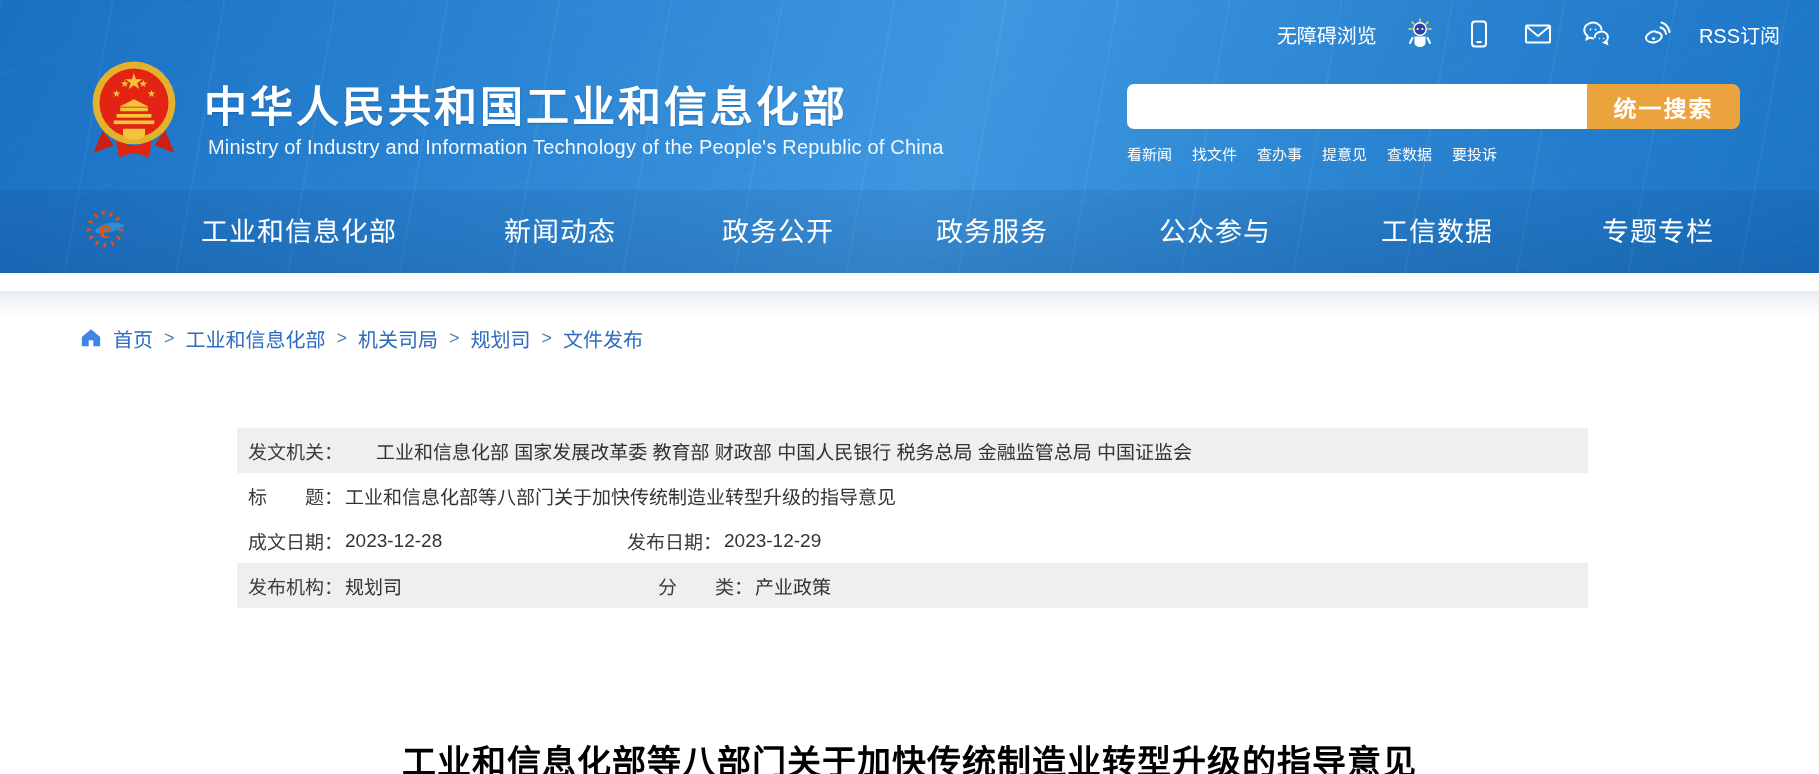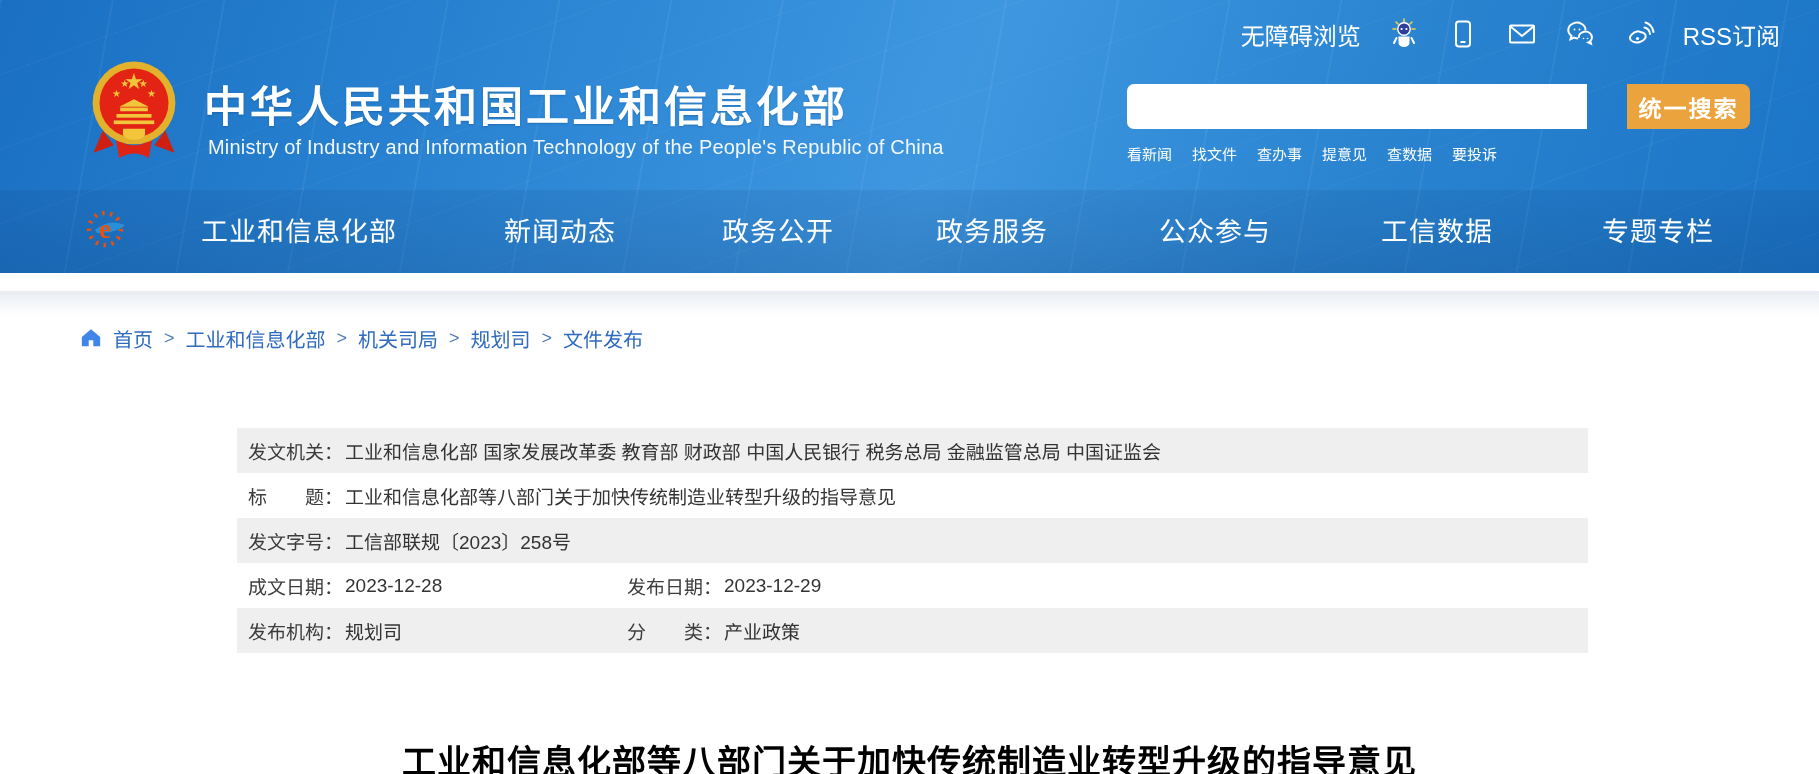--- a/index.html
+++ b/index.html
@@ -20,21 +20,21 @@
       repeating-linear-gradient(160deg,rgba(255,255,255,0.035) 0 1px,transparent 1px 70px);
     pointer-events:none;
   }
   .navstrip{
     position:absolute;left:0;bottom:0;width:100%;height:83px;
     background:linear-gradient(180deg,rgba(8,52,108,0.10),rgba(8,52,108,0.22));
   }
   
   .topbar{
     position:absolute;top:16px;right:39px;height:36px;
-    display:flex;align-items:center;gap:27px;color:#fff;font-size:24px;z-index:5;
+    display:flex;align-items:center;gap:27px;color:#fff;font-size:20px;z-index:5;
   }
   .topbar a{color:#fff;text-decoration:none;cursor:pointer;}
   .tb-icon{width:32px;height:32px;display:block;cursor:pointer;}
   
   .emblem{position:absolute;left:88px;top:58px;width:92px;height:112px;z-index:4;}
   .site-title{
     position:absolute;left:204px;top:72px;z-index:4;color:#fff;
     font-size:43px;font-weight:bold;letter-spacing:3px;
     text-shadow:0 1px 2px rgba(0,40,90,0.25);white-space:nowrap;
   }
@@ -42,25 +42,24 @@
     position:absolute;left:208px;top:136px;z-index:4;color:#f2f7fc;
     font-size:20px;letter-spacing:0.2px;white-space:nowrap;
   }
   
   .search-input{
     position:absolute;left:1127px;top:84px;width:460px;height:45px;z-index:5;
     border:none;outline:none;border-radius:7px 0 0 7px;
     background:#fff;box-sizing:border-box;padding:0 14px;font-size:20px;color:#333;
   }
   .search-btn{
-    position:absolute;left:1587px;top:84px;width:123px;height:45px;z-index:5;
+    position:absolute;left:1587px;top:84px;width:153px;height:45px;z-index:5;
     border:none;border-radius:0 8px 8px 0;background:#eba43d;
     color:#fff;font-size:23px;font-weight:bold;letter-spacing:2px;cursor:pointer;
     font-family:inherit;
-    margin-left:40px;
   }
   .quick-links{
     position:absolute;left:1127px;top:143px;z-index:5;
     display:flex;gap:20px;color:#fff;font-size:15px;
   }
   .quick-links a{color:#fff;text-decoration:none;cursor:pointer;white-space:nowrap;}
   
   .nav-logo{position:absolute;left:83px;top:204px;width:50px;height:50px;z-index:5;}
   .nav-item{
     position:absolute;top:210px;transform:translateX(-50%);z-index:5;
@@ -78,21 +77,21 @@
   }
   .breadcrumb a{color:#2f6bbf;text-decoration:none;cursor:pointer;white-space:nowrap;}
   .crumb-sep{color:#507ab8;font-size:18px;}
   .home-ico{width:22px;height:22px;display:block;}
   
   .doc-table{
     position:absolute;left:237px;top:428px;width:1351px;z-index:2;
     font-size:19px;color:#3c3c3c;
   }
   .dt-row{height:45px;display:flex;align-items:center;padding-left:11px;box-sizing:border-box;position:relative;}
-  .dt-row.gray{background:#efefef;}
+  .dt-row.gray{background:#efefef;gap:31px;}
   .dt-label{white-space:pre;color:#3c3c3c;}
   .dt-value{color:#333;margin-left:2px;white-space:nowrap;}
   .dt-value.wrapable{white-space:normal;}
   .dt-cell1{width:379px;display:flex;align-items:center;flex:none;}
   .dt-cell2{display:flex;align-items:center;}
   
   .article-title{
     position:absolute;left:0;top:712px;width:1819px;z-index:2;
     text-align:center;font-size:34px;font-weight:bold;color:#000;letter-spacing:1px;
   }
@@ -225,24 +224,20 @@
 
 <div class="doc-table">
   <div class="dt-row gray">
     <span class="dt-label">发文机关：</span>
     <span class="dt-value wrapable">工业和信息化部 国家发展改革委 教育部 财政部 中国人民银行 税务总局 金融监管总局 中国证监会</span>
   </div>
   <div class="dt-row">
     <span class="dt-label">标　　题：</span>
     <span class="dt-value wrapable">工业和信息化部等八部门关于加快传统制造业转型升级的指导意见</span>
   </div>
-  <div class="dt-row gray">
-    <span class="dt-label">发文字号：</span>
-    <span class="dt-value">工信部联规〔2023〕258号</span>
-  </div>
   <div class="dt-row">
     <span class="dt-cell1">
       <span class="dt-label">成文日期：</span>
       <span class="dt-value">2023-12-28</span>
     </span>
     <span class="dt-cell2">
       <span class="dt-label">发布日期：</span>
       <span class="dt-value">2023-12-29</span>
     </span>
   </div>

